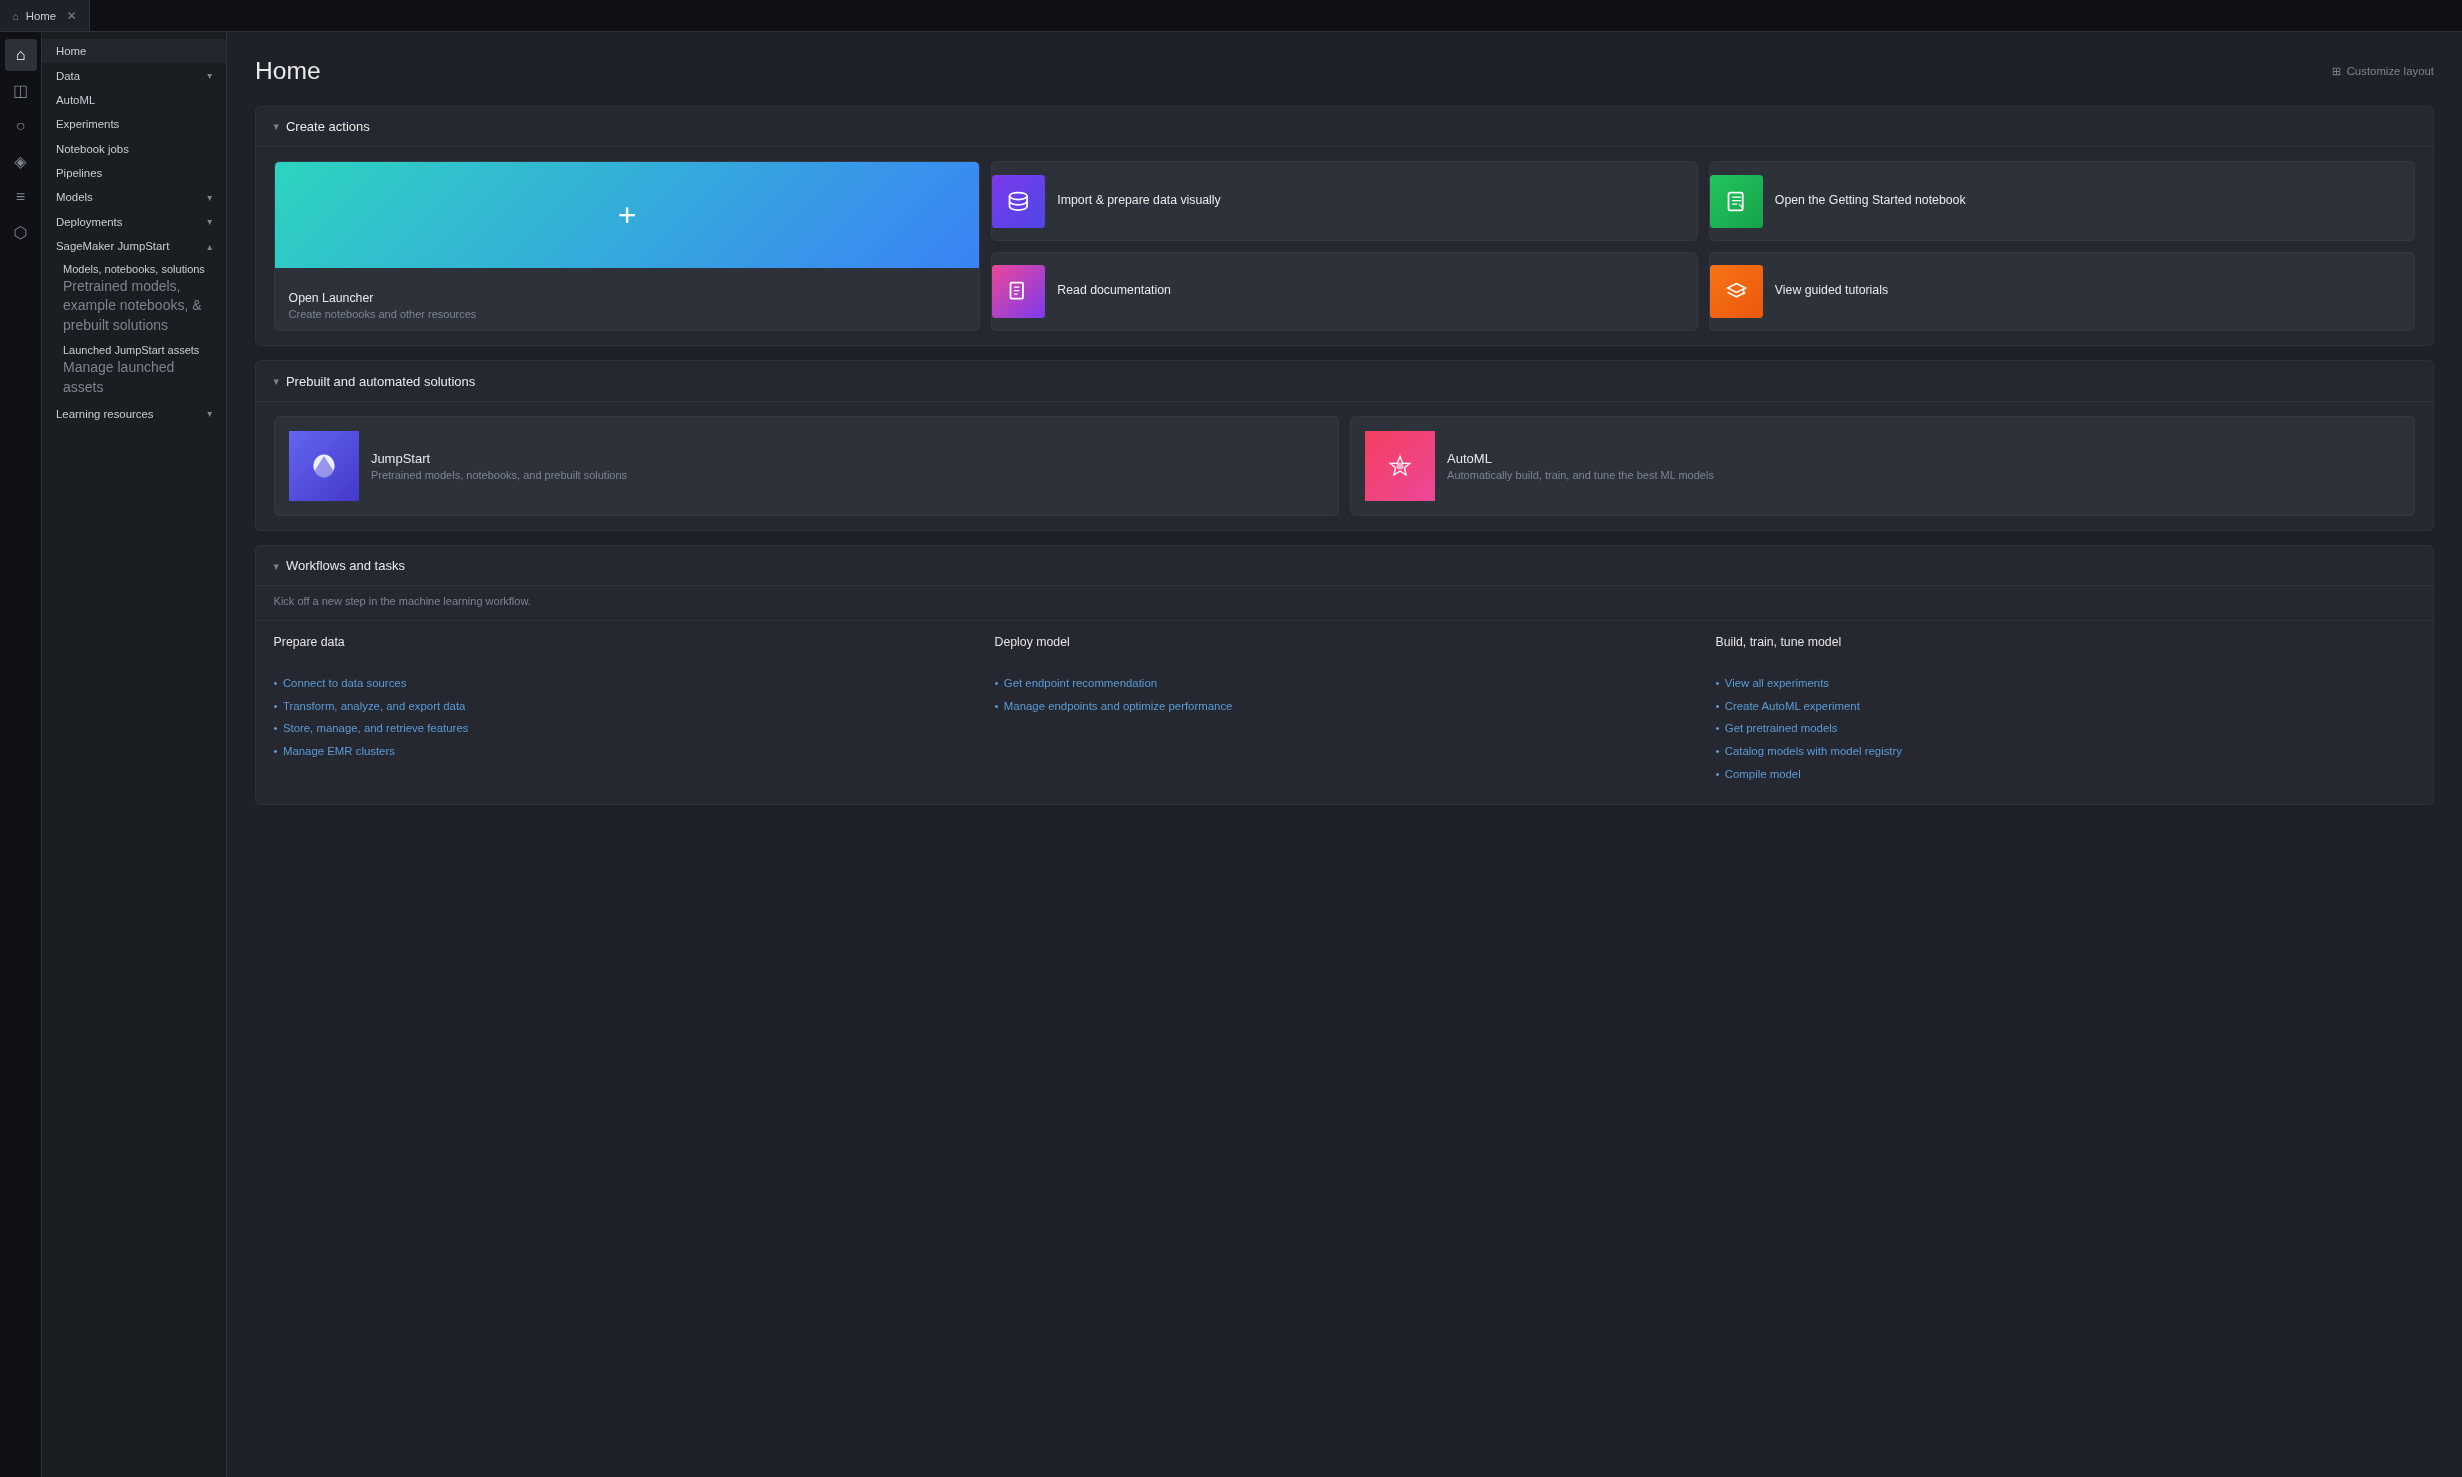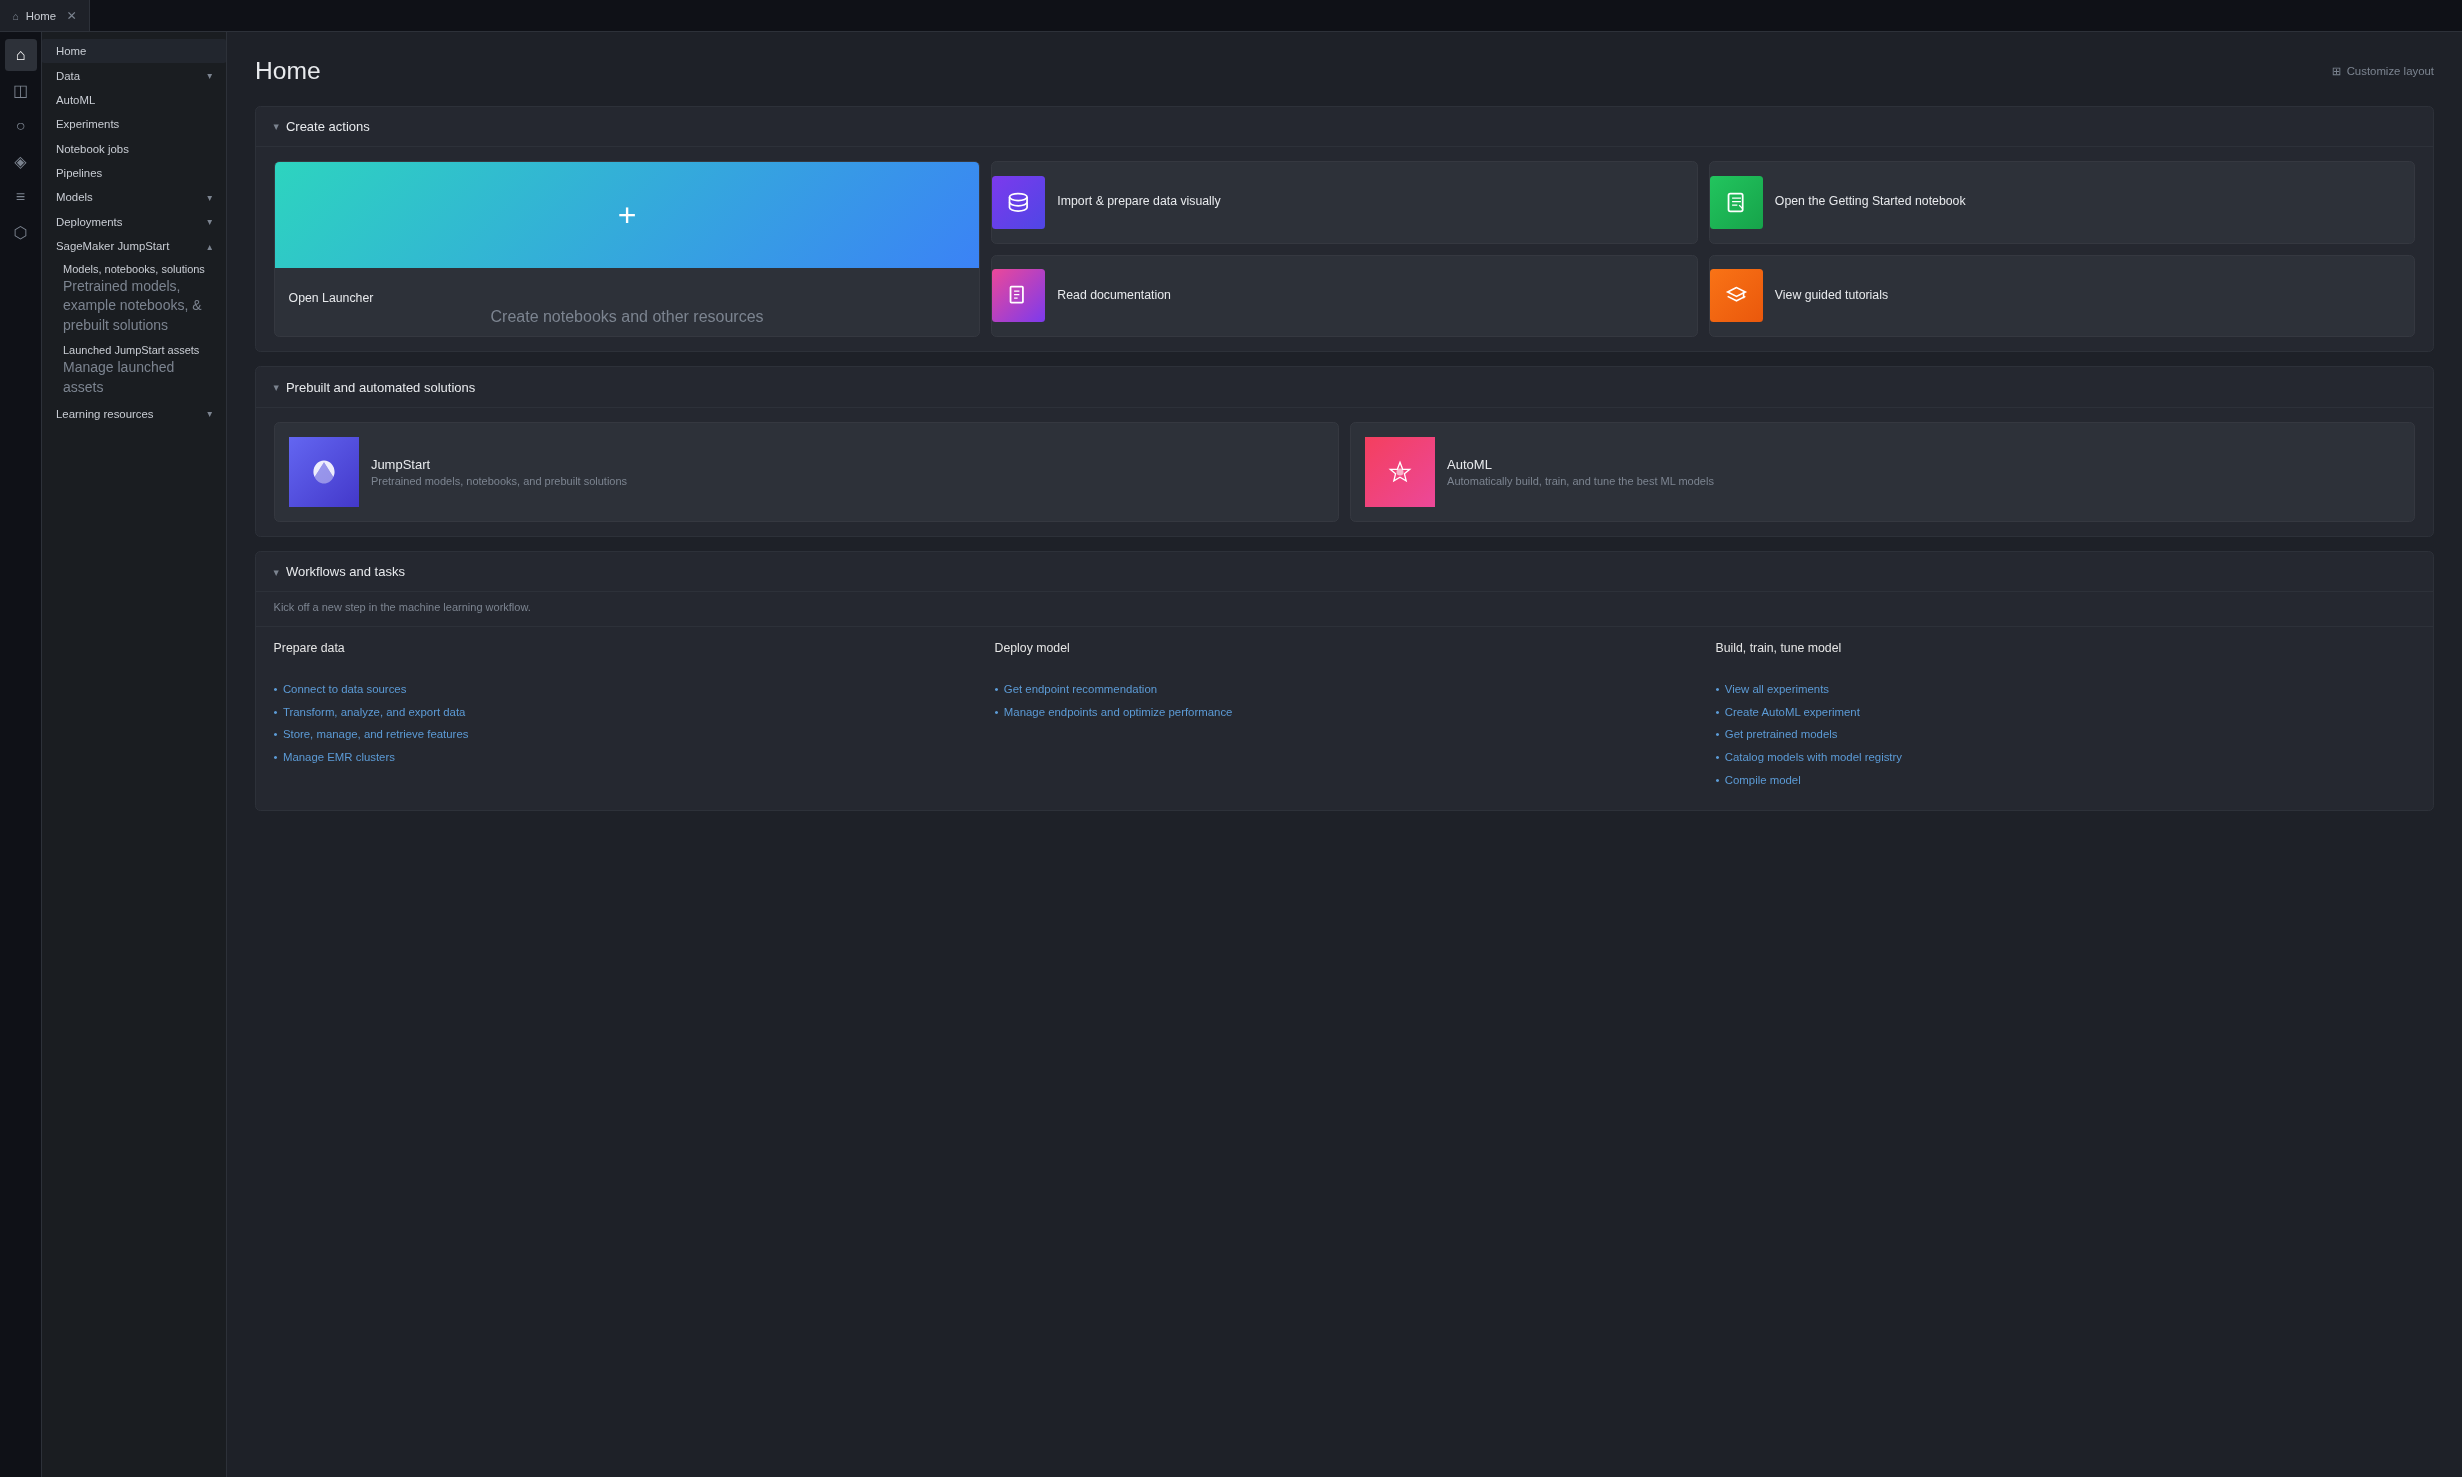--- a/index.html
+++ b/index.html
@@ -199,21 +199,21 @@
       font-size: 19.3px;
       border-radius: 3.5px;
     }
     .qa-card.tall .qa-icon-box {
       width: 100%;
       height: 106px;
       border-radius: 0;
     }
     .qa-text { padding: 3.5px 0; }
     .qa-title { font-size: 12.3px; font-weight: 500; color: #e8eaed; margin-bottom: 2.6px; }
-    .qa-desc { font-size: 16px; color: #7c8490; text-align: center; }
+    .qa-desc { font-size: 11px; color: #7c8490; }
     .qa-card.tall .qa-text { padding: 10.6px 14px; }
 
     
     .grad-teal { background: linear-gradient(135deg, #2dd4bf 0%, #3b82f6 100%); }
     .grad-purple { background: linear-gradient(135deg, #7c3aed 0%, #4f46e5 100%); }
     .grad-green { background: linear-gradient(135deg, #22c55e 0%, #16a34a 100%); }
     .grad-pink { background: linear-gradient(135deg, #ec4899 0%, #7c3aed 100%); }
     .grad-orange { background: linear-gradient(135deg, #f97316 0%, #ea580c 100%); }
     .grad-blue-purple { background: linear-gradient(135deg, #6366f1 0%, #4338ca 100%); }
     .grad-pink2 { background: linear-gradient(135deg, #f43f5e 0%, #ec4899 100%); }

